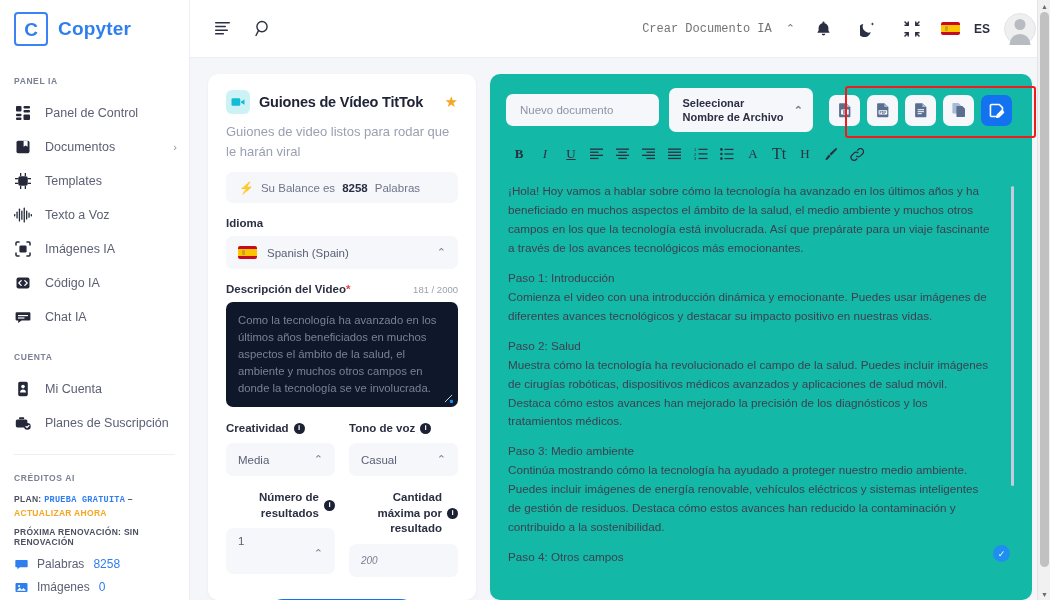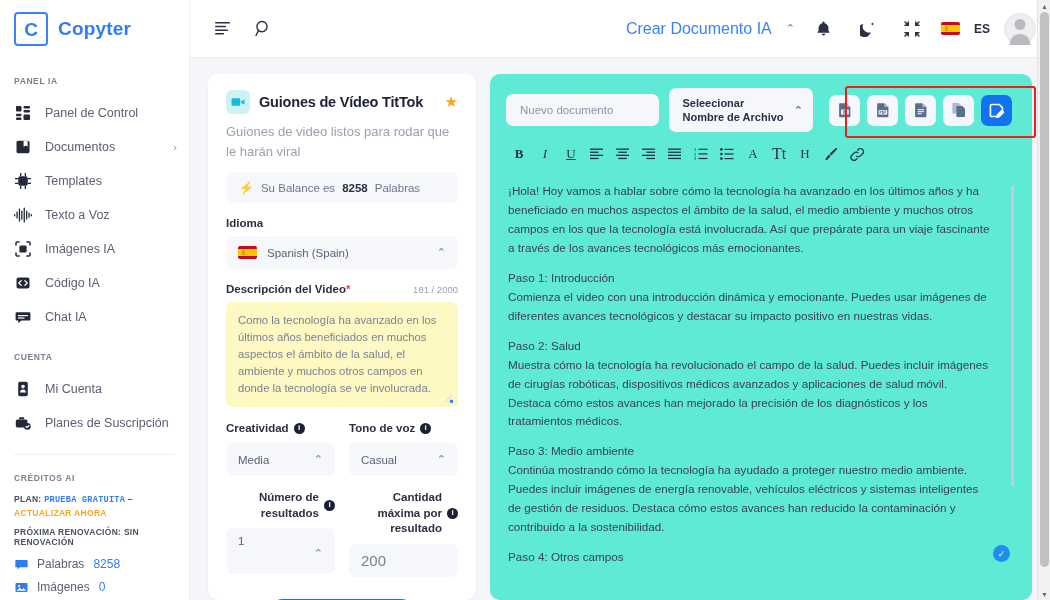--- a/index.html
+++ b/index.html
@@ -51,21 +51,21 @@
   .credit-val { color:#2f7ef0; font-weight:normal; }
 
   
   .main { flex:1; height:600px; display:flex; flex-direction:column; background:#f4f6fa; min-width:0; }
   .topbar {
     height:58px; background:#fff; display:flex; align-items:center;
     padding:0 14px 0 18px; border-bottom:1px solid #eceff5; gap:0;
   }
   .top-ico { width:30px; height:30px; display:flex; align-items:center; justify-content:center; color:#2b2f42; cursor:pointer; }
   .top-right { margin-left:auto; display:flex; align-items:center; gap:14px; }
-  .top-link { font-size:16px; color:#3b82f6; cursor:pointer; }
+  .top-link { font-size:12px; color:#737373; cursor:pointer;font-family:Liberation Mono, monospace; }
   .chev-up { color:#707789; font-size:11px; cursor:pointer; }
   .flag {
     width:19px; height:13px; border-radius:2px; overflow:hidden; display:block;
     background:linear-gradient(to bottom,#c60b1e 0 25%, #ffc400 25% 75%, #c60b1e 75% 100%);
     position:relative; flex:0 0 19px;
   }
   .flag::after{ content:""; position:absolute; left:4px; top:4px; width:3px; height:5px; background:#c8a02a; border-radius:1px;}
   .lang-code { font-size:12px; color:#2b2f42; font-weight:bold; }
   .avatar {
     width:32px; height:32px; border-radius:50%; background:#efefef;
@@ -107,46 +107,46 @@
   .fl-label .req { color:#e0443e; }
   .select {
     background:#f5f7fb; border-radius:7px; height:33px; display:flex; align-items:center;
     padding:0 12px; gap:10px; font-size:11.5px; color:#5b6074; cursor:pointer;
   }
   .select .cv { margin-left:auto; color:#7a8193; font-size:11px; }
   .label-row { display:flex; align-items:baseline; margin-top:14px; margin-bottom:7px; }
   .label-row .fl-label { margin:0; }
   .counter { margin-left:auto; font-size:9.5px; color:#9aa0b1; }
   .ta {
-    background:#fef9c3; border-radius:7px; padding:10px 12px; min-height:86px;
+    background:#0f172a; border-radius:7px; padding:10px 12px; min-height:86px;
     font-size:11.3px; line-height:1.5; color:#7a8193; position:relative;
   }
   .ta-grip { position:absolute; right:5px; bottom:4px; width:9px; height:9px; }
   .two-col { display:flex; gap:14px; }
   .two-col > div { flex:1; min-width:0; }
   .mini-label { font-size:11.5px; font-weight:bold; color:#2b2f42; display:flex; align-items:center; gap:5px; line-height:1.35; }
   .info-dot {
     width:11px; height:11px; border-radius:50%; background:#1b2033; color:#fff;
     font-size:8px; display:inline-flex; align-items:center; justify-content:center; font-weight:bold; flex:0 0 11px;
   }
   .mini-wrap { margin-top:14px;text-align:right; }
   .mini-wrap .select, .mini-wrap .inputbox { margin-top:7px; }
   .inputbox {
     background:#f5f7fb; border-radius:7px; height:33px; display:flex; align-items:center;
-    padding:0 12px; font-size:15px; color:#7a8193;
+    padding:0 12px; font-size:10px; color:#7a8193;font-style:italic;
   }
   .gen-btn {
     margin:22px auto 0 auto; width:150px; height:32px; border-radius:16px; background:#1372f0;
     color:#fff; font-size:11.5px; font-weight:bold; letter-spacing:.3px;
     display:flex; align-items:center; justify-content:center; cursor:pointer;
   }
 
   
   .editor-card {
-    flex:1; min-width:0; background:#5eead4; border-radius:10px; position:relative;
+    flex:1; min-width:0; background:#14b8a6; border-radius:10px; position:relative;
     display:flex; flex-direction:column; overflow:hidden;
     box-shadow:0 1px 3px rgba(25,40,80,.05);
   }
   .ed-top { display:flex; align-items:center; gap:10px; padding:14px 14px 8px 16px; }
   .doc-name {
     width:155px; height:32px; background:#f5f7fb; border-radius:7px; display:flex;
     align-items:center; padding:0 14px; font-size:11.5px; color:#8d93a5;
   }
   .file-select {
     width:145px; height:44px; background:#f5f7fb; border-radius:7px; display:flex;

